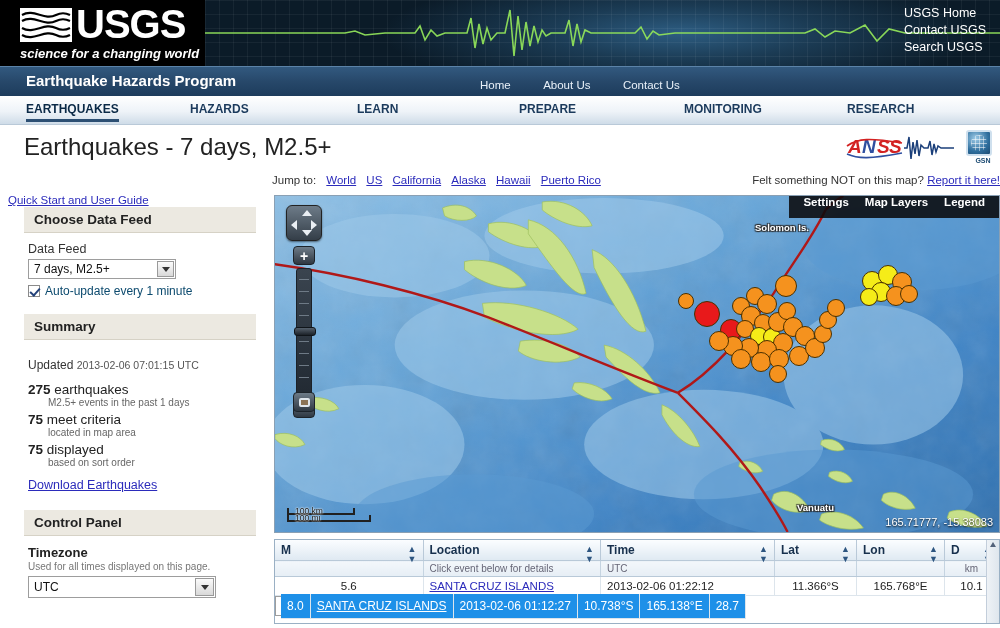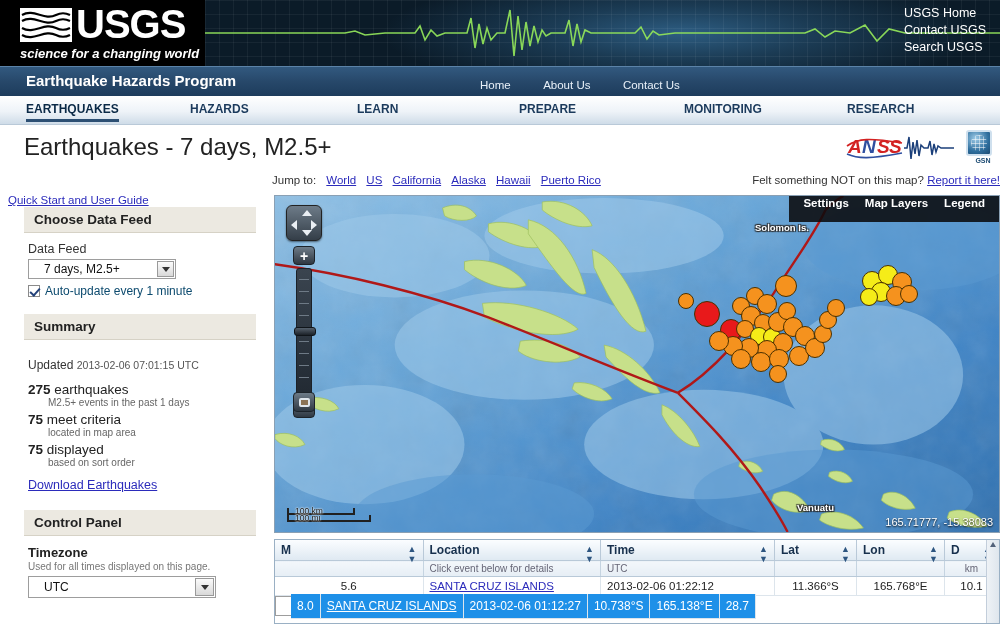--- a/index.html
+++ b/index.html
@@ -151,21 +151,21 @@
   .panel-head {
     background:#ece9e1; height:26px; line-height:26px;
     padding-left:10px; font-weight:bold; font-size:13.5px; color:#222;
     border-bottom:1px solid #d6d2c6;
   }
   .panel-body { padding:9px 4px 4px 4px; }
   .fld-label { font-size:12.5px; color:#333; margin-bottom:3px; }
   .sel {
     position:relative; width:148px; height:20px;
     border:1px solid #9d9d9d; background:#fff;
-    font-size:12px; line-height:18px; padding-left:15px; color:#111;
+    font-size:12px; line-height:18px; padding-left:5px; color:#111;
     display:flex; align-items:center;
   }
   .sel .arrowbox {
     position:absolute; right:1px; top:1px; width:17px; height:16px;
     background:linear-gradient(to bottom,#fbfbfb,#d9d9d9);
     border:1px solid #9a9a9a;
     display:flex; align-items:center; justify-content:center;
   }
   .sel .arrowbox i {
     display:block; width:0;height:0;
@@ -198,21 +198,21 @@
     position:absolute; left:274px; top:0; width:726px; height:338px;
     overflow:hidden; border:1px solid #8aa0b4;
     background:#4a86c8;
   }
   .mapcanvas { position:absolute; inset:0; }
   .mapcanvas svg { display:block; width:100%; height:100%; }
 
   .map-toolbar {
     position:absolute; right:0px; top:0px; height:22px;
     background:rgba(10,10,12,.88);
-    display:flex; align-items:flex-end; padding:13px 6px; z-index:30;
+    display:flex; align-items:flex-start; padding:0 6px; z-index:30;
   }
   .map-toolbar span {
     color:#fff; font-size:11.5px; font-weight:bold; margin:0 8px; cursor:pointer; white-space:nowrap;
   }
 
   .pan-ctrl {
     position:absolute; left:11px; top:9px; width:36px; height:36px;
     border-radius:6px; z-index:25;
     background:linear-gradient(to bottom,#6d7b88,#343e48);
     border:1px solid #222; box-shadow:0 1px 2px rgba(0,0,0,.5);

